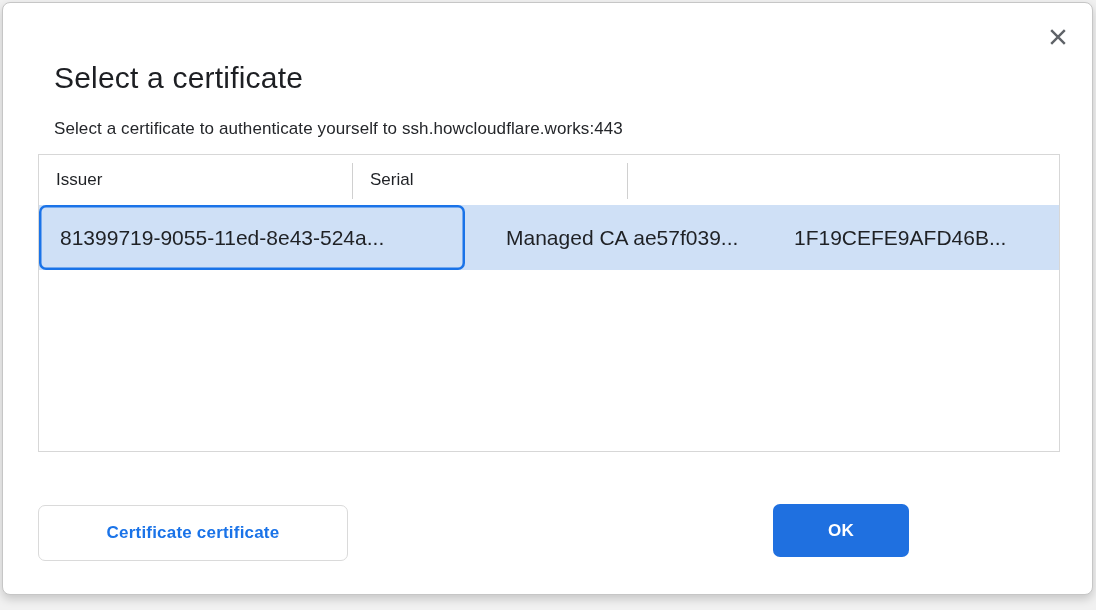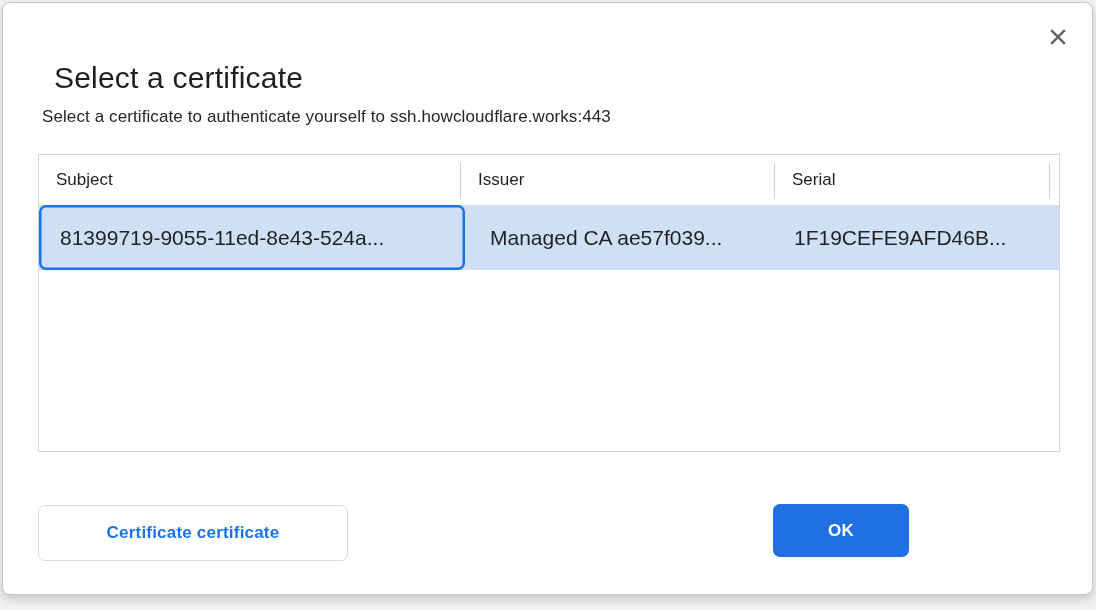--- a/index.html
+++ b/index.html
@@ -26,21 +26,21 @@
   }
   .close-btn{
     position:absolute;top:18px;right:18px;width:32px;height:32px;
     background:none;border:none;padding:4px;cursor:pointer;line-height:0;
   }
   .dlg-title{
     position:absolute;left:35px;top:42px;margin:16px;
     font-size:30px;font-weight:400;color:#1d1f23;letter-spacing:.2px;
   }
   .dlg-subtitle{
-    position:absolute;left:35px;top:100px;margin:4px;
+    position:absolute;left:35px;top:100px;margin:16px;
     font-size:17px;font-weight:400;color:#24262a;letter-spacing:.1px;
   }
   .cert-table{
     position:absolute;left:35px;top:151px;width:1022px;height:298px;
     border:1px solid var(--border);background:#fff;overflow:hidden;
   }
   .thead{display:flex;height:50px;position:relative;}
   .th{
     position:relative;height:100%;display:flex;align-items:center;
     padding-left:17px;font-size:17px;color:#1f2125;
@@ -53,21 +53,21 @@
     content:"";position:absolute;right:0;top:8px;bottom:6px;width:1px;
     background:#d0d0d0;
   }
   .trow{display:flex;height:65px;align-items:stretch;}
   .trow.selected{background:var(--row-bg);}
   .cell{
     display:flex;align-items:center;padding-left:21px;
     font-size:21px;color:#1f2125;height:100%;
   }
   .cell-subject{width:426px;}
-  .cell-issuer{width:313px;padding-left:25px;}
+  .cell-issuer{width:313px;padding-left:41px;}
   .cell-serial{width:275px;padding-left:16px;}
   .cell.focused{
     border-radius:7px;
     box-shadow:inset 0 0 0 2.5px var(--accent);
   }
   .btn{
     position:absolute;font-family:inherit;cursor:pointer;
     border-radius:7px;font-size:17px;letter-spacing:.2px;
   }
   .btn-outline{
@@ -92,21 +92,20 @@
       </svg>
     </span>
   </button>
 
   <h1 class="dlg-title">Select a certificate</h1>
 
   <p class="dlg-subtitle">Select a certificate to authenticate yourself to ssh.howcloudflare.works:443</p>
 
   <div class="cert-table">
     <div class="thead">
-      <div class="th th-subject th-sep">Subject</div>
       <div class="th th-issuer th-sep">Issuer</div>
       <div class="th th-serial th-sep">Serial</div>
       <div class="th th-stub"></div>
     </div>
     <div class="trow selected">
       <div class="cell cell-subject focused">81399719-9055-11ed-8e43-524a...</div>
       <div class="cell cell-issuer">Managed CA ae57f039...</div>
       <div class="cell cell-serial">1F19CEFE9AFD46B...</div>
     </div>
   </div>

